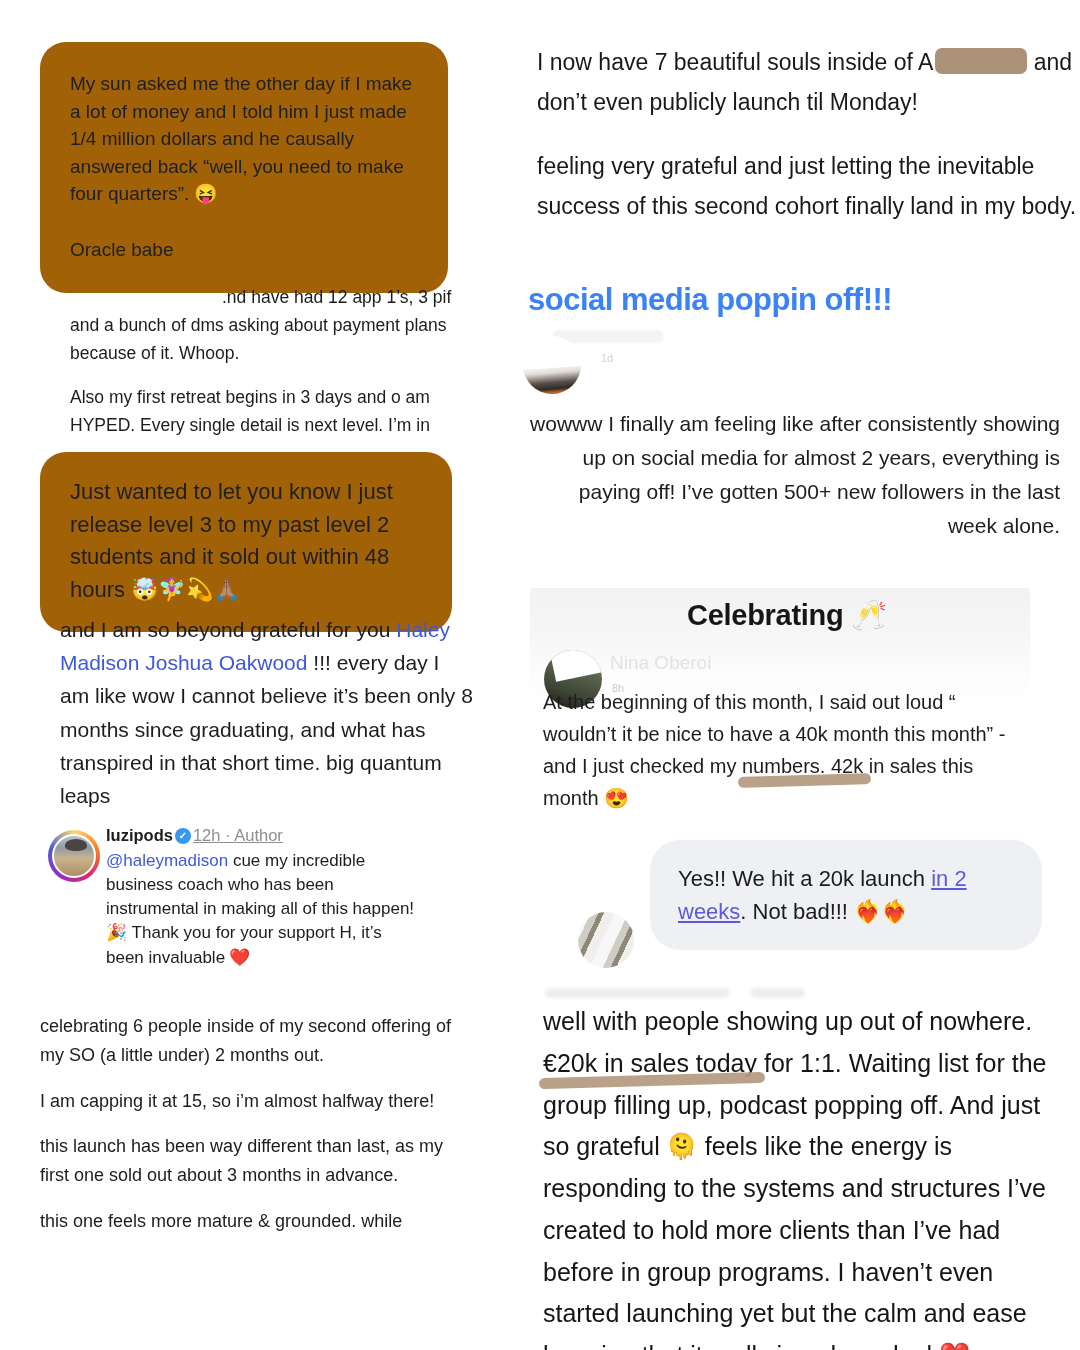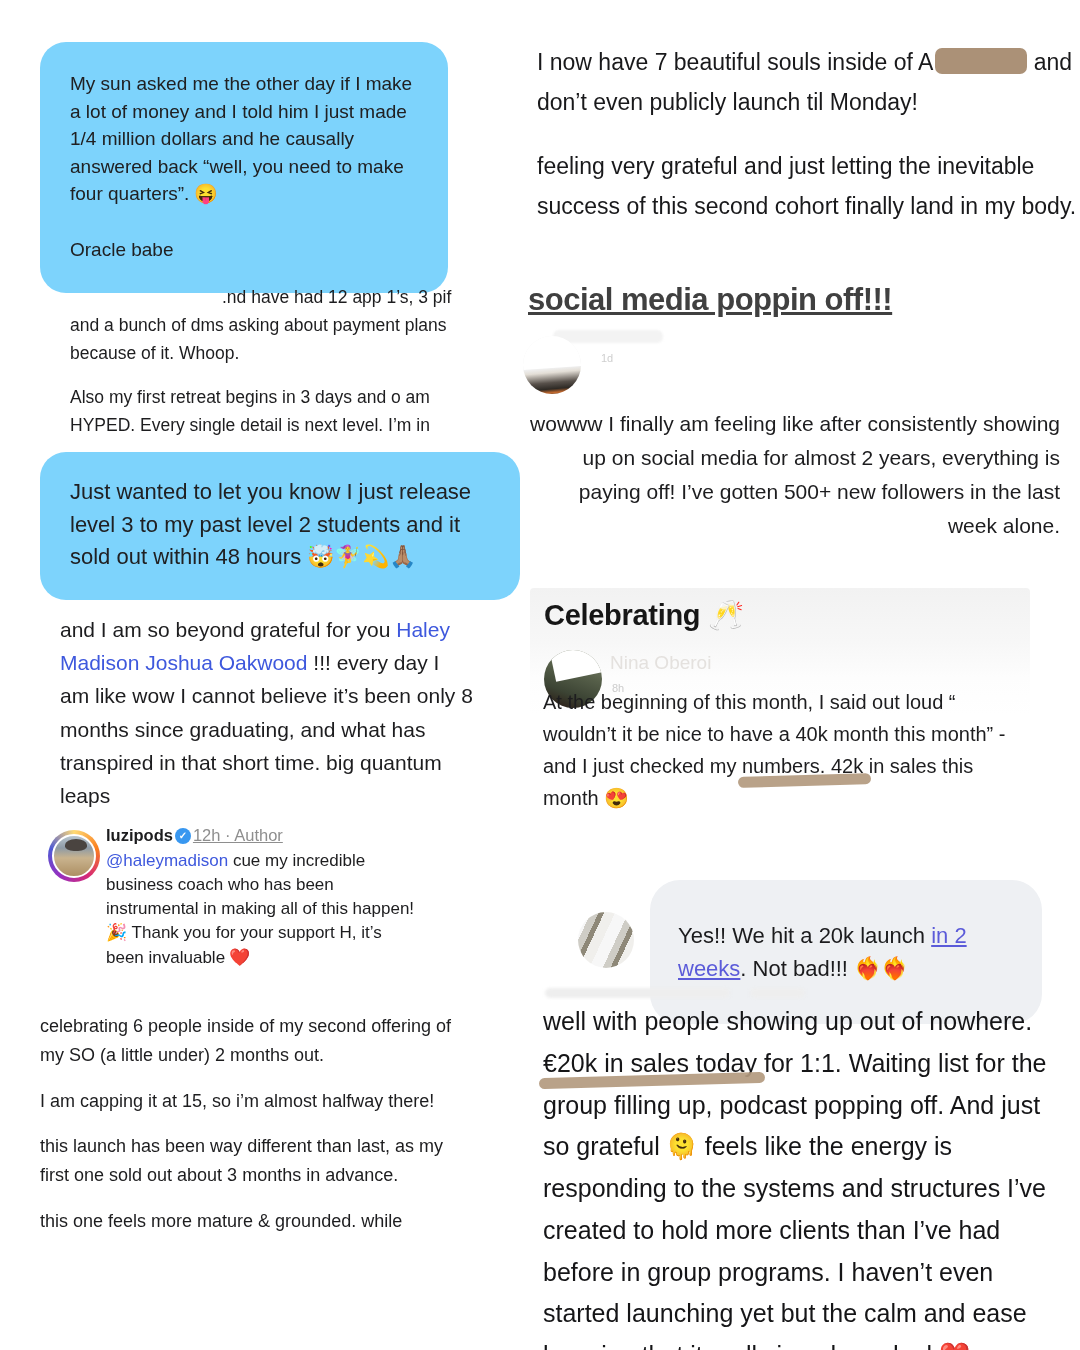--- a/index.html
+++ b/index.html
@@ -1,34 +1,34 @@
 <!DOCTYPE html>
 <html><head>
 <meta charset="utf-8">
 <style>
   * { margin:0; padding:0; box-sizing:border-box; }
   html,body { background:#fff; }
   body { font-family:"Liberation Sans", sans-serif; color:#1f1f21; }
   .canvas { position:relative; width:1080px; height:1350px; background:#ffffff; overflow:hidden; }
 
   
-  .bubble { background:#7dd3fc; border-radius:26px; position:absolute; }
+  .bubble { background:#a16207; border-radius:26px; position:absolute; }
   .link { color:#3e58dd; text-decoration:none; cursor:pointer; }
   .link-underline { color:#5b5bd9; text-decoration:underline; cursor:pointer; }
   .avatar { border-radius:50%; position:absolute; overflow:hidden; }
 
   
   .bubble1 { left:40px; top:42px; width:408px; padding:28px 30px 30px 30px; font-size:19px; line-height:1.45; color:#202022; }
   .bubble1 .sig { margin-top:28px; }
 
   .para-block1 { position:absolute; left:70px; top:283px; width:398px; font-size:17.5px; line-height:1.6; color:#1d1d1f; }
   .para-block1 .p1 { text-indent:152px; }
   .para-block1 .p2 { margin-top:16px; }
 
-  .bubble2 { left:40px; top:452px; width:480px; padding:24px 28px 26px 30px; font-size:22px; line-height:1.48; color:#202022; }
+  .bubble2 { left:40px; top:452px; width:412px; padding:24px 28px 26px 30px; font-size:22px; line-height:1.48; color:#202022; }
 
   .gratitude { position:absolute; left:60px; top:613px; width:414px; font-size:21px; line-height:1.58; color:#1d1d1f; }
 
   .comment { position:absolute; left:48px; top:826px; width:400px; }
   .comment-avatar { width:52px; height:52px; left:0; top:4px;
       background:conic-gradient(#feda75,#fa7e1e,#d62976,#962fbf,#4f5bd5,#feda75);
       display:flex; align-items:center; justify-content:center; }
   .comment-avatar .inner { width:44px; height:44px; border-radius:50%; border:2px solid #fff;
       background:linear-gradient(180deg,#b9c6cf 0%, #8e9aa5 30%, #c9b38e 55%, #ad8f63 100%); position:relative; }
   .comment-avatar .hat { position:absolute; top:3px; left:11px; width:22px; height:12px; border-radius:50% 50% 40% 40%; background:#4a4440; }
@@ -41,47 +41,47 @@
   .comment-text { margin-top:4px; width:310px; font-size:17px; line-height:1.42; color:#1d1d1f; }
 
   .bottom-paras { position:absolute; left:40px; top:1012px; width:424px; font-size:18px; line-height:1.6; color:#1d1d1f; }
   .bottom-paras p { margin-bottom:17px; }
 
   
   .r-para1 { position:absolute; left:537px; top:42px; width:548px; font-size:23px; line-height:1.74; color:#19191b; }
   .r-para1 .pgap { margin-top:24px; }
   .redaction { display:inline-block; width:92px; height:26px; background:#ab9177; border-radius:7px; vertical-align:-4px; margin-left:2px; }
 
-  .r-heading { position:absolute; left:528px; top:282px; font-size:31px; font-weight:bold; letter-spacing:-0.5px; color:#404040;text-decoration:underline; }
+  .r-heading { position:absolute; left:528px; top:282px; font-size:31px; font-weight:bold; letter-spacing:-0.5px; color:#3b82f6; }
 
   .r-avatar1 { width:58px; height:58px; left:523px; top:336px;
       background:linear-gradient(175deg,#f6f6f6 0%,#efefef 55%,#e3ded6 62%,#57504a 78%,#2e2a25 88%,#c56a2e 94%,#1d1a16 100%); }
   .r-avatar1 .whiteout { position:absolute; left:-4px; top:-6px; width:66px; height:38px; background:#fff; transform:rotate(-4deg); }
   .r-avatar1-smudge { position:absolute; left:553px; top:330px; width:110px; height:13px; background:#f3f3f3; border-radius:6px; filter:blur(1px); }
   .r-avatar1-meta { position:absolute; left:601px; top:352px; font-size:11px; color:#cfcfcf; }
 
   .r-para3 { position:absolute; left:528px; top:407px; width:532px; font-size:21px; line-height:1.62; color:#1d1d1f;text-align:right; }
 
   .celebrating { position:absolute; left:530px; top:588px; width:500px; height:128px;
       background:linear-gradient(180deg,#f2f2f2 0%,#f7f7f7 42%,#fdfdfd 70%,#ffffff 100%); border-radius:4px 4px 0 0; }
-  .celebrating-title { padding:10px 0 0 14px; font-size:29px; font-weight:bold; letter-spacing:-0.3px; color:#161616; }
+  .celebrating-title { padding:10px 0 0 14px; font-size:29px; font-weight:bold; letter-spacing:-0.3px; color:#161616;text-align:center; }
   .celeb-avatar { width:58px; height:58px; left:14px; top:62px;
       background:linear-gradient(200deg,#8a8f7a 0%,#57604a 40%,#3c4434 70%,#27140f 100%); }
   .celeb-avatar .whiteout { position:absolute; left:8px; top:-8px; width:60px; height:34px; background:#fff; transform:rotate(-12deg); }
   .celeb-name { position:absolute; left:80px; top:64px; font-size:19px; color:#e4e1de; }
   .celeb-time { position:absolute; left:82px; top:94px; font-size:11px; color:#cccccc; }
 
   .r-para4 { position:absolute; left:543px; top:686px; width:484px; font-size:20px; line-height:1.6; color:#1d1d1f; }
   .tanline { position:relative; white-space:nowrap; }
   .tanline::after { content:""; position:absolute; left:-4px; right:-8px; bottom:-9px; height:11px;
       background:#b39a7f; border-radius:6px; transform:rotate(-1.6deg); opacity:.92; }
 
   .chat-row-avatar { width:56px; height:56px; left:578px; top:912px;
       background:repeating-linear-gradient(115deg,#f7f7f7 0 12px,#cfcdc6 12px 19px,#8e8878 19px 24px,#f0efec 24px 34px); }
-  .bubble3 { left:650px; top:880px; width:392px; padding:39px 28px; border-radius:30px; background:#eef0f3;
+  .bubble3 { left:650px; top:840px; width:392px; padding:22px 28px; border-radius:30px; background:#eef0f3;
       font-size:22px; line-height:1.5; color:#1b1b1d; }
   .smudge-row { position:absolute; background:#eeeeee; border-radius:5px; filter:blur(1.5px); }
 
   .r-para5 { position:absolute; left:543px; top:1001px; width:518px; font-size:25px; line-height:1.67; color:#151517; }
 </style>
 </head>
 <body>
 
 <div class="canvas">
 

